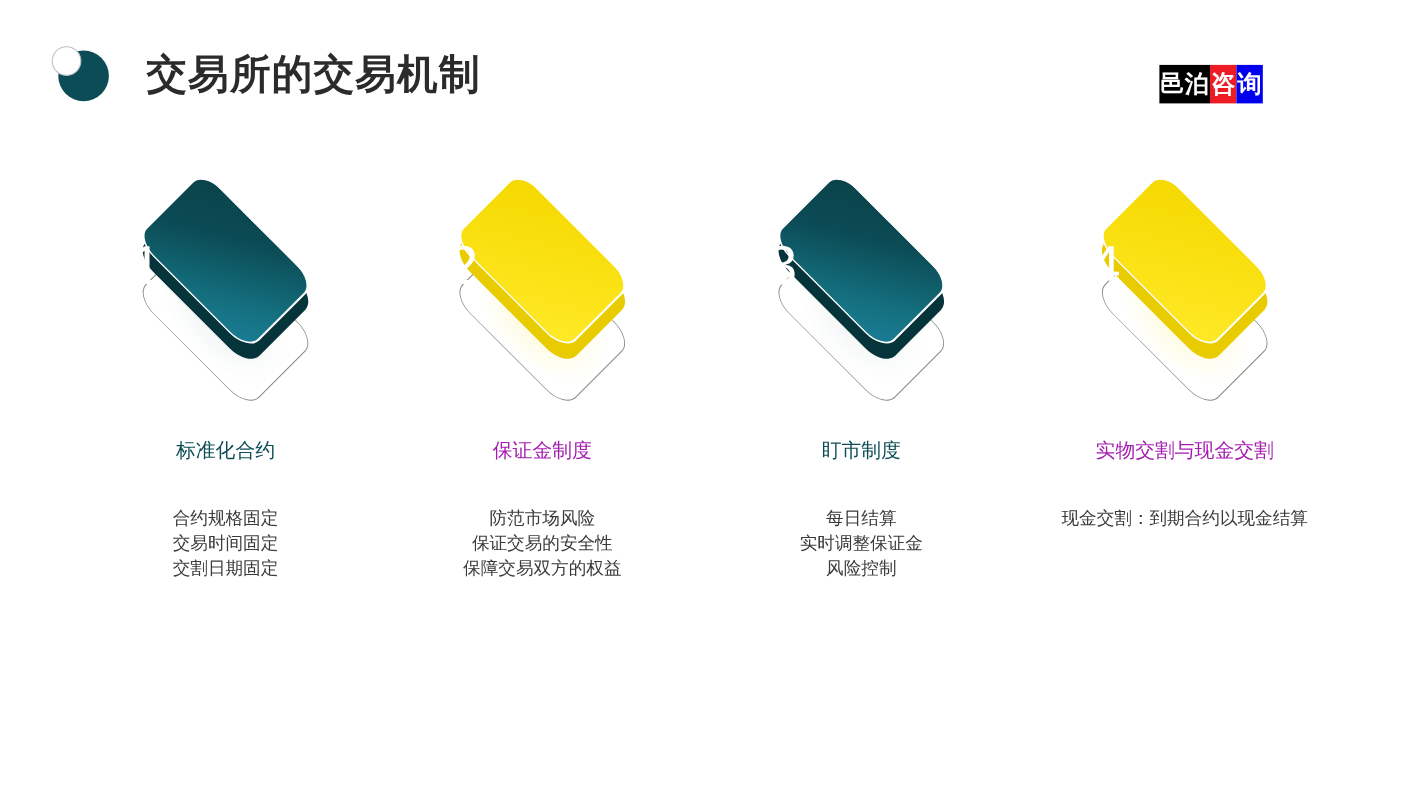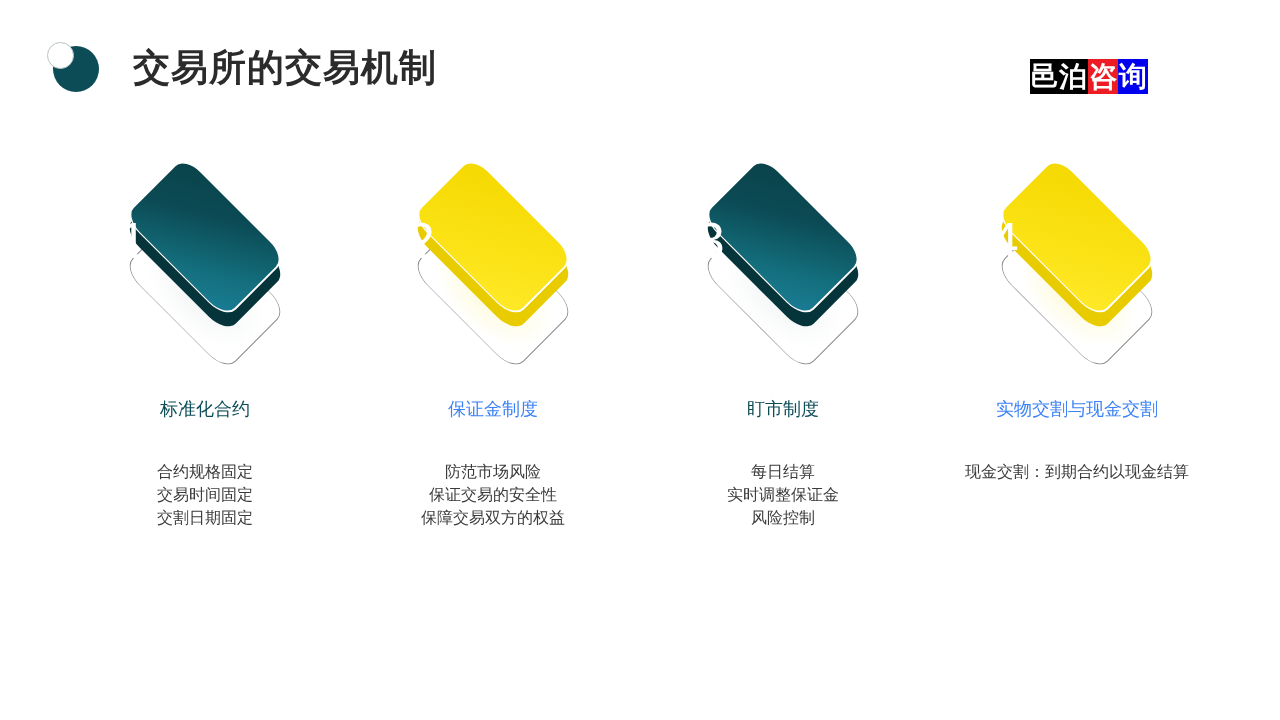--- a/index.html
+++ b/index.html
@@ -64,21 +64,21 @@
 
   
   #corp-logo {
     position: absolute;
     right: 132px;
     top: 59px;
     height: 35px;
     display: flex;
     align-items: stretch;
     font-weight: bold;
-    font-size: 28px;
+    font-size: 22px;
     line-height: 35px;
     letter-spacing: 0px;
   }
   #corp-logo span {
     display: inline-block;
     padding: 0 1px;
     color: #ffffff;
   }
   #corp-logo .blk { background: #000000; }
   #corp-logo .red { background: #ED1C24; }
@@ -183,21 +183,21 @@
     left: 0;
     top: 236px;
     width: 290px;
     text-align: center;
     font-size: 18px;
     font-weight: normal;
     line-height: 26px;
     white-space: nowrap;
   }
   .card-title.teal-text { color: #0C4C57; }
-  .card-title.yellow-text { color: #3b82f6; }
+  .card-title.yellow-text { color: #a21caf; }
 
   .card-body {
     position: absolute;
     left: 0;
     top: 300px;
     width: 290px;
     text-align: center;
     font-size: 16px;
     line-height: 23px;
     color: #3a3a3a;

